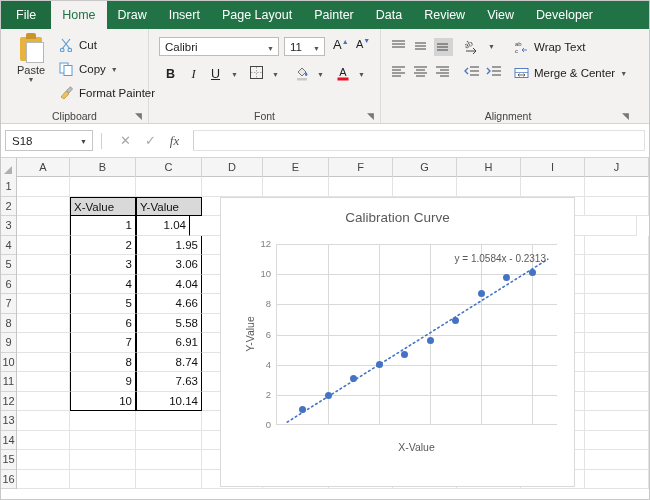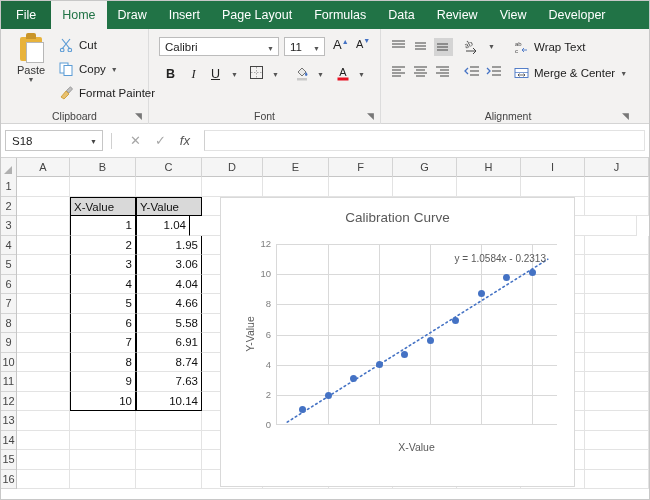--- a/index.html
+++ b/index.html
@@ -43,26 +43,26 @@
   .growfont{position:absolute;top:8px;font-size:13px;color:#222;}
   .fbtn{position:absolute;top:36px;font-size:12.5px;color:#222;width:19px;height:19px;line-height:19px;text-align:center;}
 
   
   .g-align{width:254px;}
   .albtn{position:absolute;width:19px;height:18px;}
   .alrow{position:absolute;font-size:11.5px;color:#222;display:flex;align-items:center;gap:5px;white-space:nowrap;}
 
   
   .formulabar{height:34px;background:#fff;display:flex;align-items:center;border-bottom:1px solid #d4d4d4;box-sizing:border-box;padding:0 4px;}
-  .namebox{width:98px;height:21px;border:1px solid #c6c6c6;background:#fff;font-size:11.5px;color:#222;line-height:21px;padding-left:6px;position:relative;box-sizing:border-box;}
+  .namebox{width:88px;height:21px;border:1px solid #c6c6c6;background:#fff;font-size:11.5px;color:#222;line-height:21px;padding-left:6px;position:relative;box-sizing:border-box;}
   .nb-caret{position:absolute;right:5px;top:7px;font-size:7px;color:#444;line-height:7px;}
   .fb-sep{width:1px;height:16px;background:#d0d0d0;margin:0 8px;}
   .fb-btns{display:flex;align-items:center;gap:14px;padding:0 10px;}
   .fb-btn{font-size:13px;color:#a6a6a6;}
-  .fb-fx{font-style:italic;font-family:Liberation Sans, sans-serif;font-size:13px;color:#555;}
+  .fb-fx{font-style:italic;font-family:Liberation Serif, serif;font-size:13px;color:#555;}
   .fb-input{flex:1;height:21px;border:1px solid #e2e2e2;border-left:1px solid #d0d0d0;background:#fff;margin-left:4px;box-sizing:border-box;}
 
   
   .gridwrap{position:relative;height:calc(100% - 157px);overflow:hidden;background:#fff;}
   .colhdr{display:flex;height:19px;background:#f5f5f5;border-bottom:1px solid #c6c6c6;box-sizing:border-box;}
   .corner{width:30px;height:19px;background:#f5f5f5;border-right:1px solid #c6c6c6;position:relative;box-sizing:border-box;}
   .corner:after{content:"";position:absolute;right:4px;bottom:3px;border-style:solid;border-width:0 0 8px 8px;border-color:transparent transparent #b0b0b0 transparent;}
   .ch{height:19px;line-height:19px;text-align:center;font-size:11px;color:#444;border-right:1px solid #d4d4d4;box-sizing:border-box;}
   .body{display:flex;position:relative;}
   .rowhdr{width:30px;background:#f5f5f5;border-right:1px solid #c6c6c6;box-sizing:border-box;}
@@ -91,21 +91,21 @@
 <body>
 
 <div class="app">
 
   <div class="tabbar">
     <div class="tab file">File</div>
     <div class="tab active">Home</div>
     <div class="tab">Draw</div>
     <div class="tab">Insert</div>
     <div class="tab">Page Layout</div>
-    <div class="tab">Formulas</div>
+    <div class="tab">Painter</div>
     <div class="tab">Data</div>
     <div class="tab">Review</div>
     <div class="tab">View</div>
     <div class="tab">Developer</div>
   </div>
 
   <div class="ribbon">
 
     <div class="group g-clip">
       <div class="paste">

